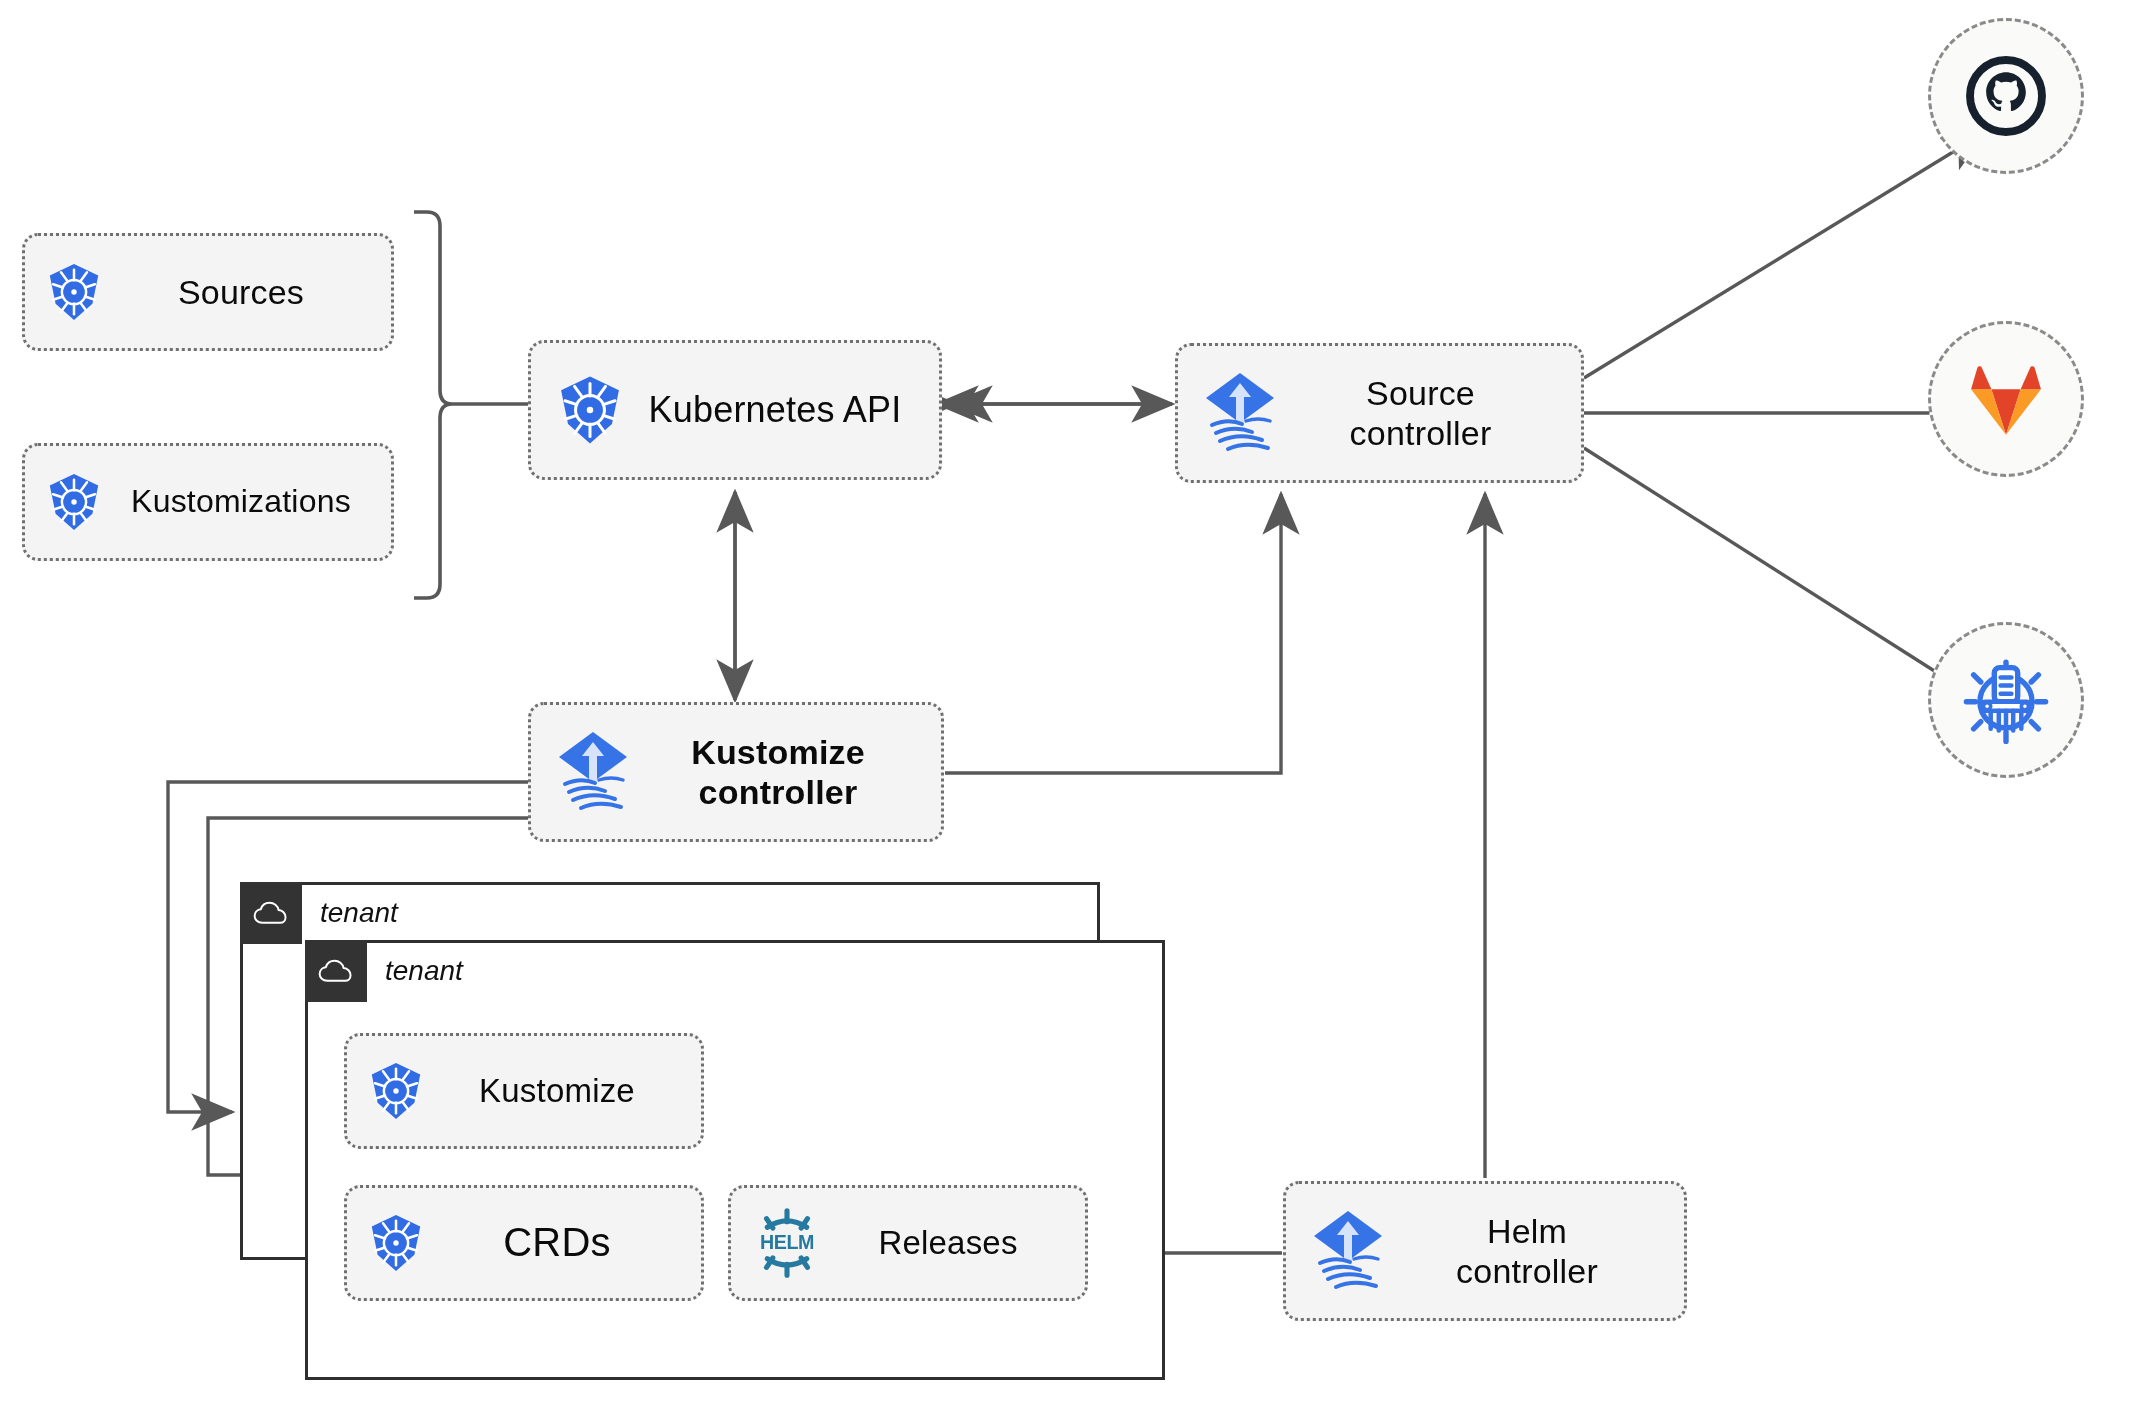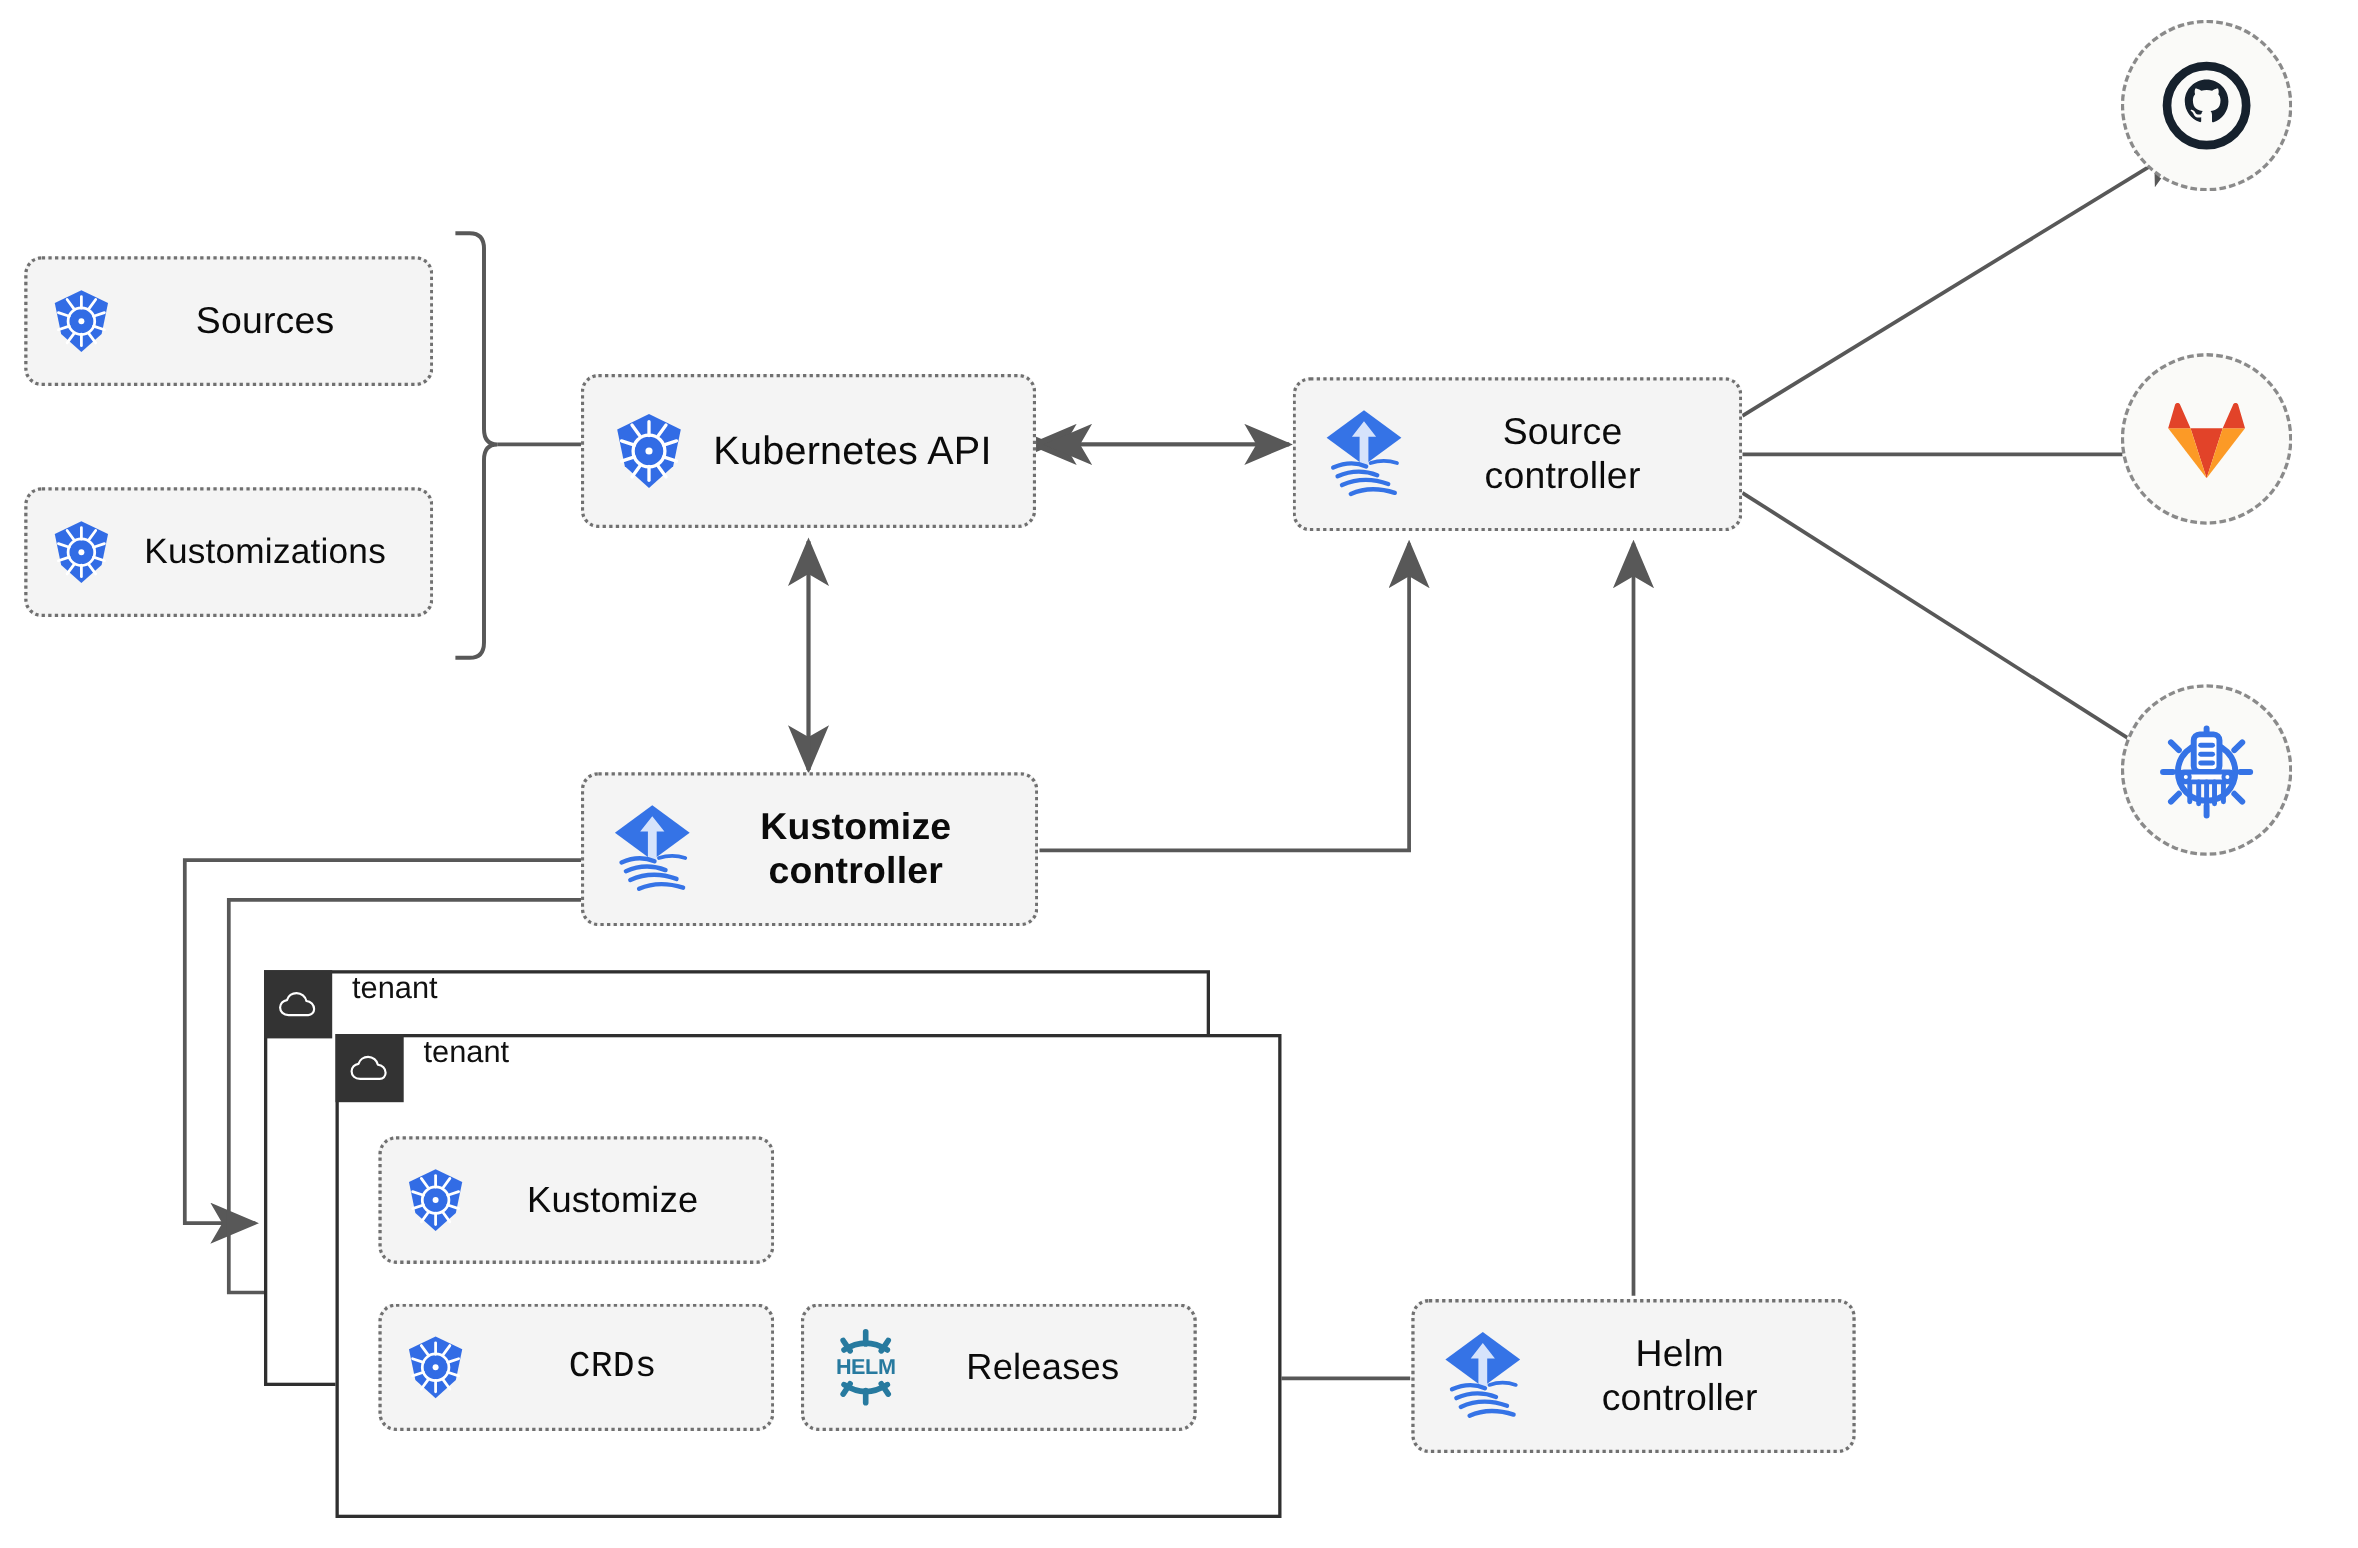--- a/index.html
+++ b/index.html
@@ -42,21 +42,21 @@
   
   .tenant{
     position:absolute;
     background:#ffffff;
     border:3px solid #2f2f2f;
     box-sizing:border-box;
   }
   .tenant .thead{
     position:absolute;left:-3px;top:-3px;
     height:62px;
-    display:flex;
+    display:flex;align-items:center;font-style:italic;
   }
   .tenant .tchip{
     width:62px;height:62px;background:#333333;
     display:flex;align-items:center;justify-content:center;
   }
   .tenant .tname{
     margin-left:18px;font-size:28px;color:#111111;
   }
 
   svg.glyph{display:block;}
@@ -344,21 +344,21 @@
               <path d="M43.4 36.6 L53.6 40"></path>
             <path d="M10.4 40 L20.6 36.6"></path>
               <path d="M43.4 27.4 L53.6 24"></path>
             <path d="M18.6 52.4 L25 43.6"></path>
               <path d="M39 20.4 L45.4 11.6"></path>
             <path d="M45.4 52.4 L39 43.6"></path>
               <path d="M25 20.4 L18.6 11.6"></path>
           </g>
         </svg>
       </span>
-      <span class="lbl" style="font-size:33px;font-family:Liberation Mono, monospace;">CRDs</span>
+      <span class="lbl" style="font-size:40px;">CRDs</span>
     </div>
 
     <div class="node" style="left:420px;top:242px;width:360px;height:116px;padding:0 14px 0 18px;">
       <span class="ico">
         <svg class="glyph" width="76" height="74" viewBox="0 0 96 94" aria-hidden="true">
           <g stroke="#277a9f" fill="none" stroke-width="6.5" stroke-linecap="round">
             <path d="M23 27 Q48 11 73 27"></path>
             <path d="M23 67 Q48 83 73 67"></path>
             <path d="M48 6 L48 20"></path>
             <path d="M48 74 L48 88"></path>

